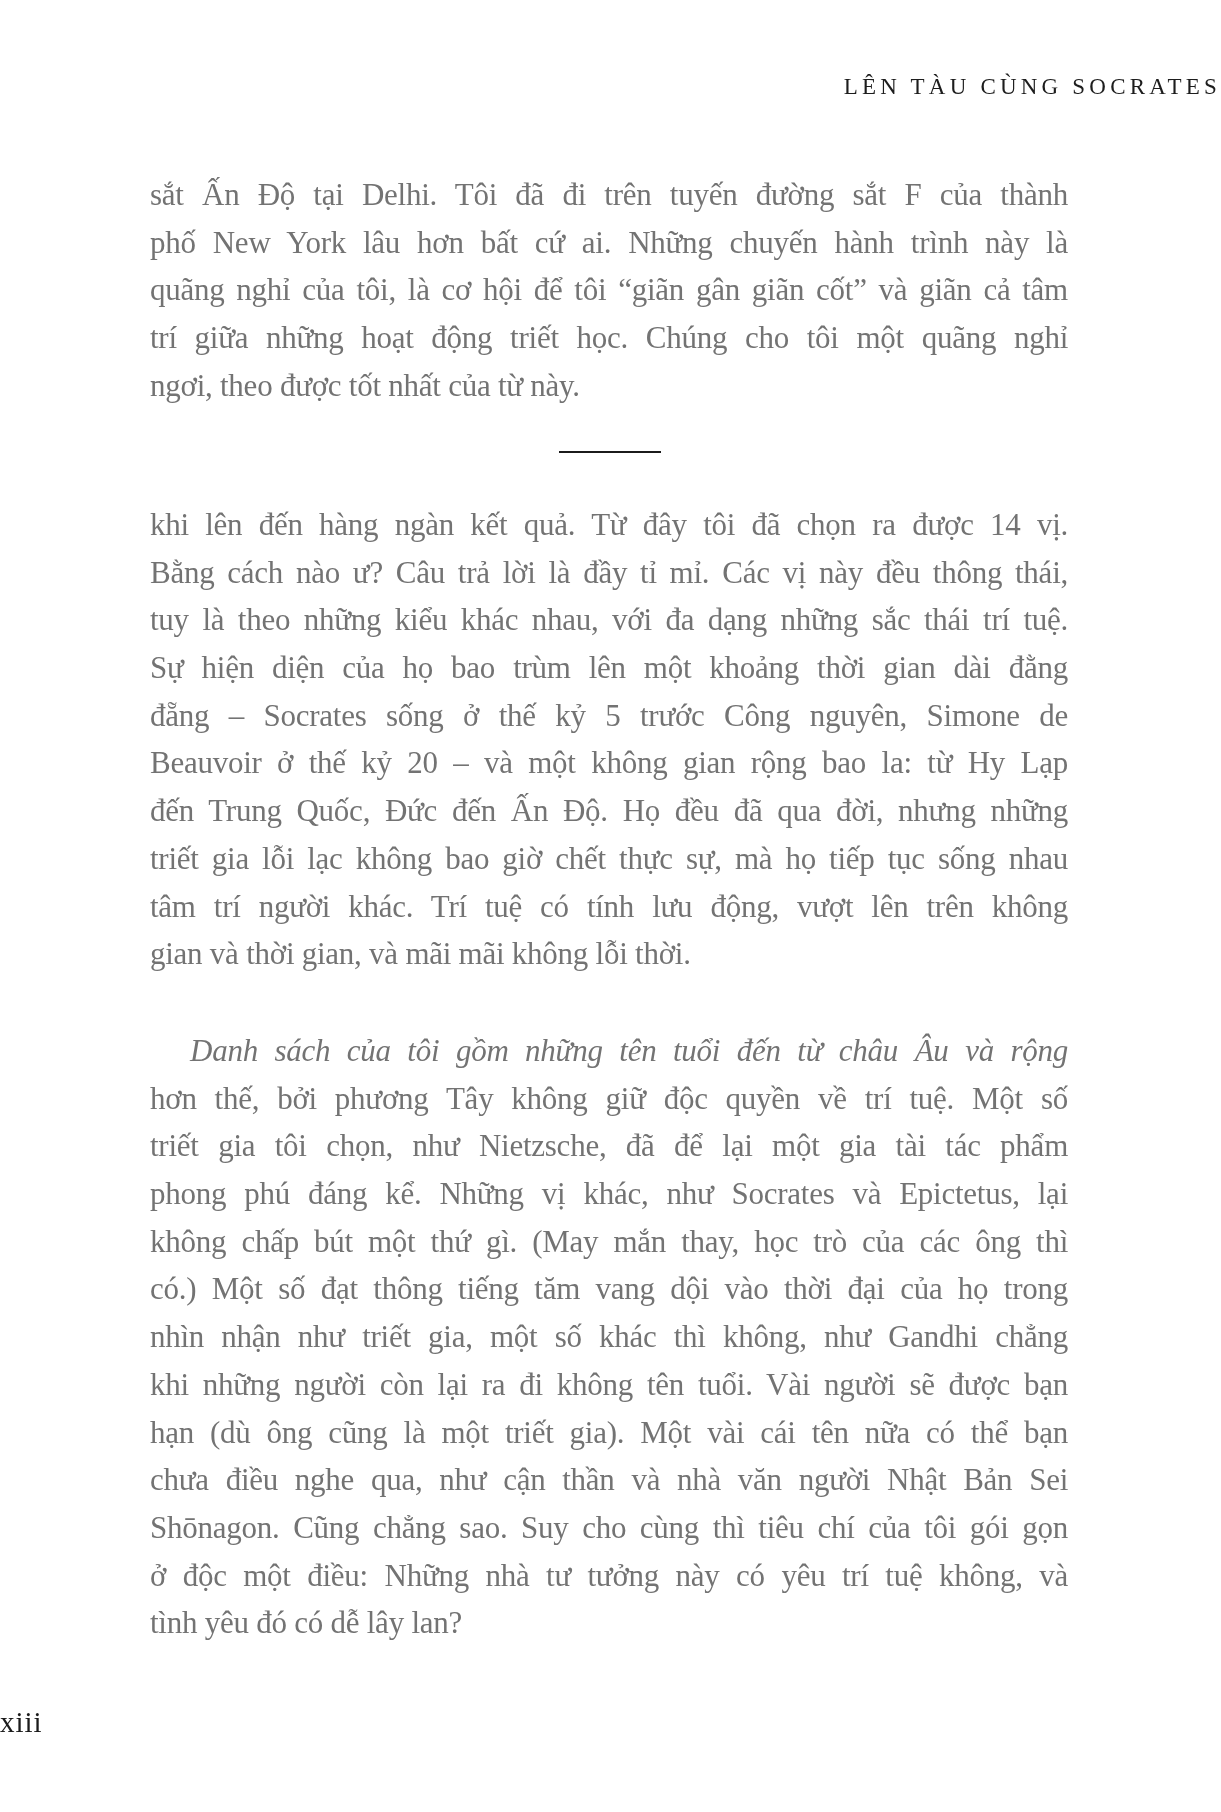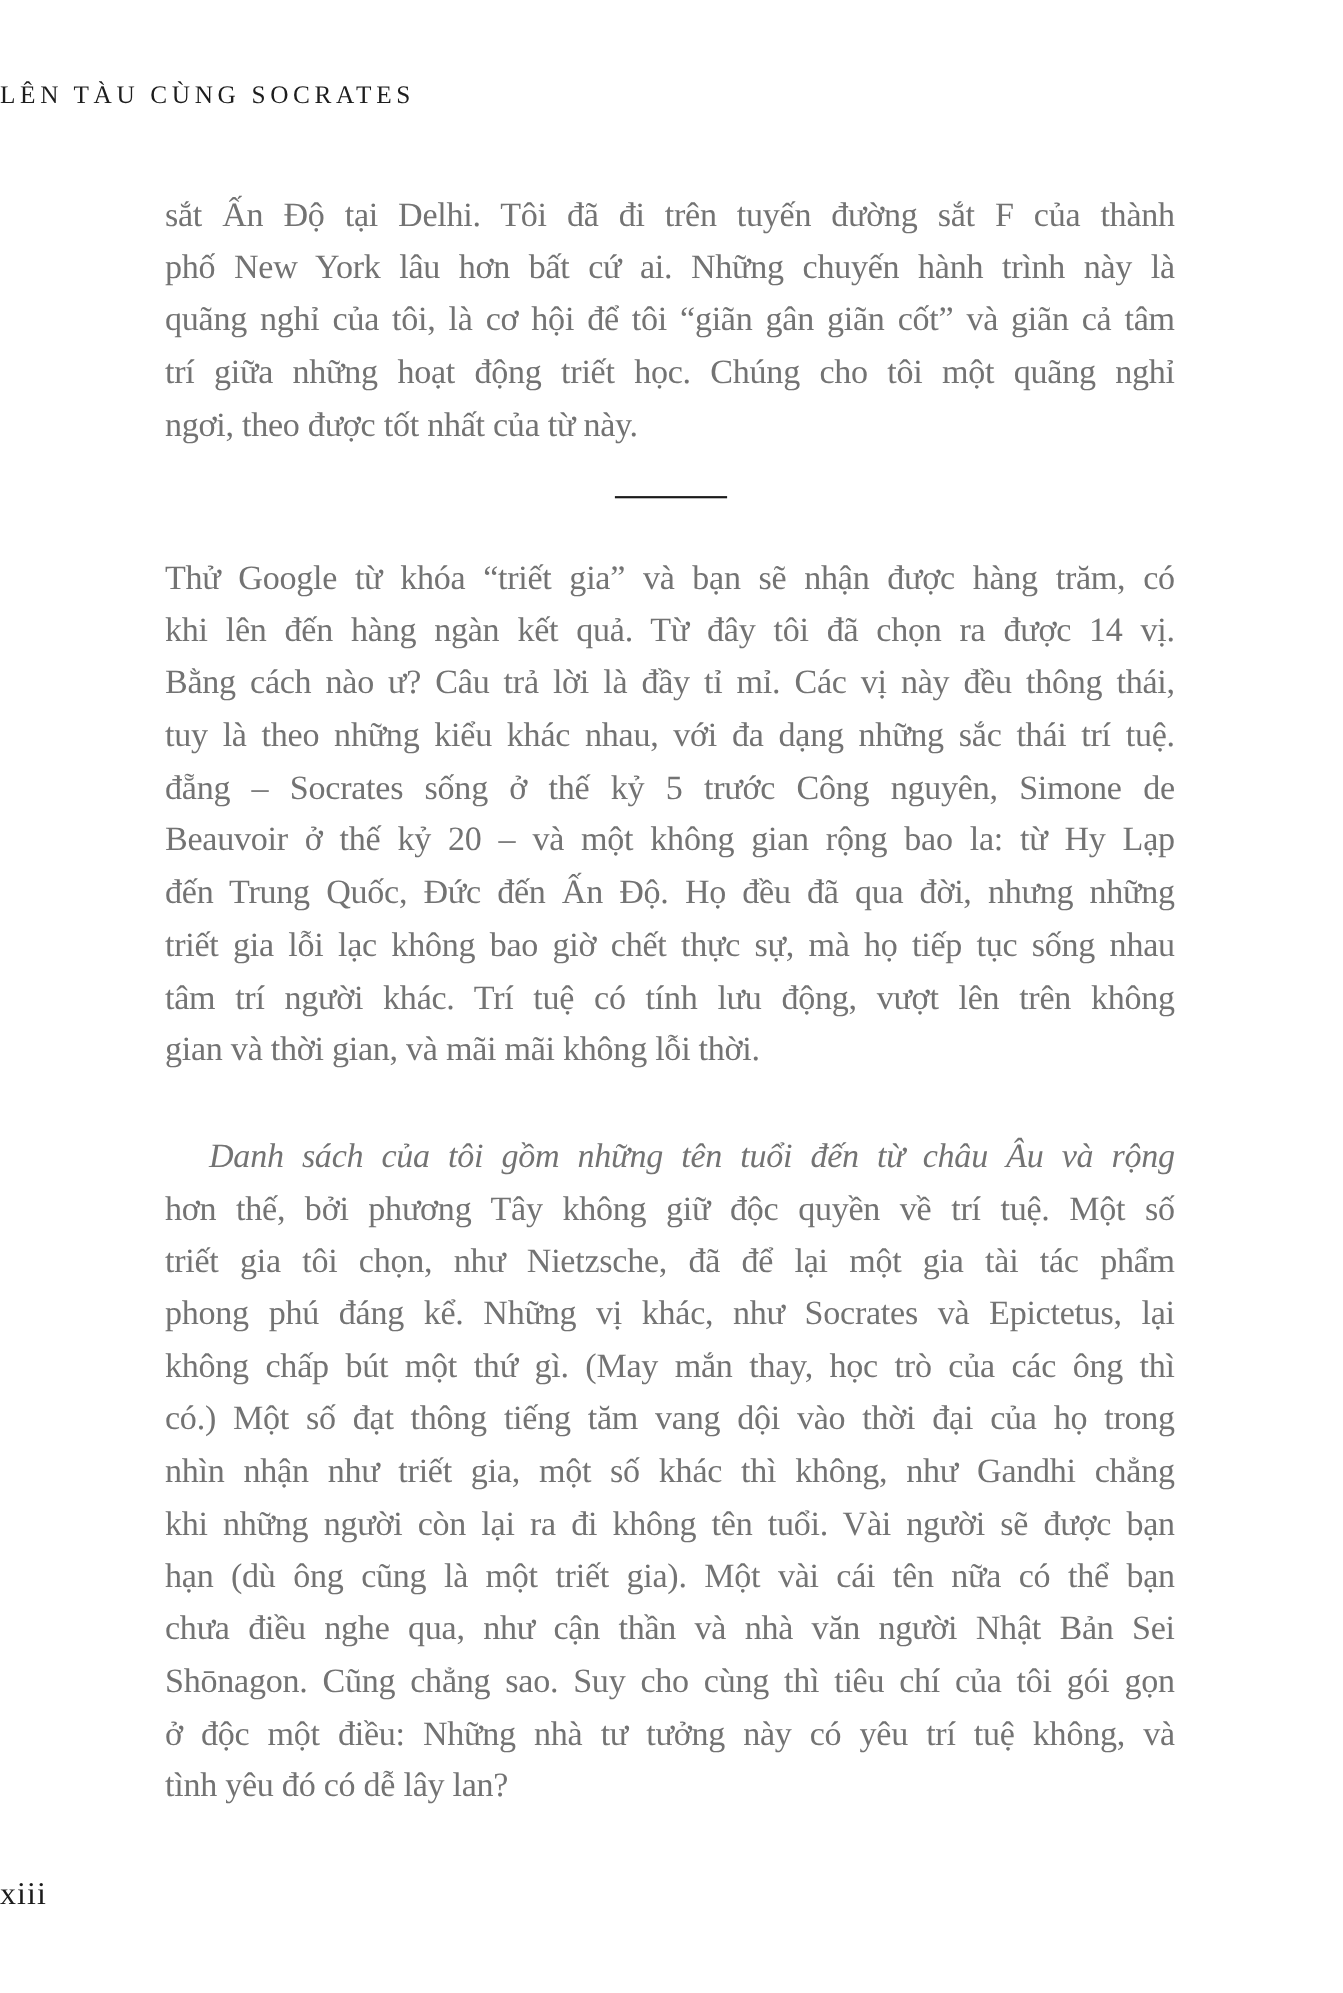--- a/index.html
+++ b/index.html
@@ -17,21 +17,21 @@
     height: 1812px;
     background: #ffffff;
     overflow: hidden;
   }
   
   .running-header {
     position: absolute;
     top: 74px;
     left: 0;
     width: 100%;
-    text-align: left;
+    text-align: right;
     font-size: 23px;
     letter-spacing: 4.2px;
     color: #1d1d1d;
     text-transform: uppercase;
   }
   
   .para {
     position: absolute;
     left: 150px;
     width: 918px;
@@ -88,24 +88,24 @@
       <div class="line">sắt Ấn Độ tại Delhi. Tôi đã đi trên tuyến đường sắt F của thành</div>
       <div class="line">phố New York lâu hơn bất cứ ai. Những chuyến hành trình này là</div>
       <div class="line">quãng nghỉ của tôi, là cơ hội để tôi “giãn gân giãn cốt” và giãn cả tâm</div>
       <div class="line">trí giữa những hoạt động triết học. Chúng cho tôi một quãng nghỉ</div>
       <div class="line">ngơi, theo được tốt nhất của từ này.</div>
     </div>
 
   <div class="section-divider"></div>
 
   <div class="para para-2">
-      <div class="line">Thử Google từ khóa “triết gia” và bạn sẽ nhận được hàng trăm, có</div>
       <div class="line">khi lên đến hàng ngàn kết quả. Từ đây tôi đã chọn ra được 14 vị.</div>
       <div class="line">Bằng cách nào ư? Câu trả lời là đầy tỉ mỉ. Các vị này đều thông thái,</div>
       <div class="line">tuy là theo những kiểu khác nhau, với đa dạng những sắc thái trí tuệ.</div>
+      <div class="line">Sự hiện diện của họ bao trùm lên một khoảng thời gian dài đằng</div>
       <div class="line">đẵng – Socrates sống ở thế kỷ 5 trước Công nguyên, Simone de</div>
       <div class="line">Beauvoir ở thế kỷ 20 – và một không gian rộng bao la: từ Hy Lạp</div>
       <div class="line">đến Trung Quốc, Đức đến Ấn Độ. Họ đều đã qua đời, nhưng những</div>
       <div class="line">triết gia lỗi lạc không bao giờ chết thực sự, mà họ tiếp tục sống nhau</div>
       <div class="line">tâm trí người khác. Trí tuệ có tính lưu động, vượt lên trên không</div>
       <div class="line">gian và thời gian, và mãi mãi không lỗi thời.</div>
     </div>
 
   <div class="para para-3 indent">
       <div class="line">Danh sách của tôi gồm những tên tuổi đến từ châu Âu và rộng</div>

